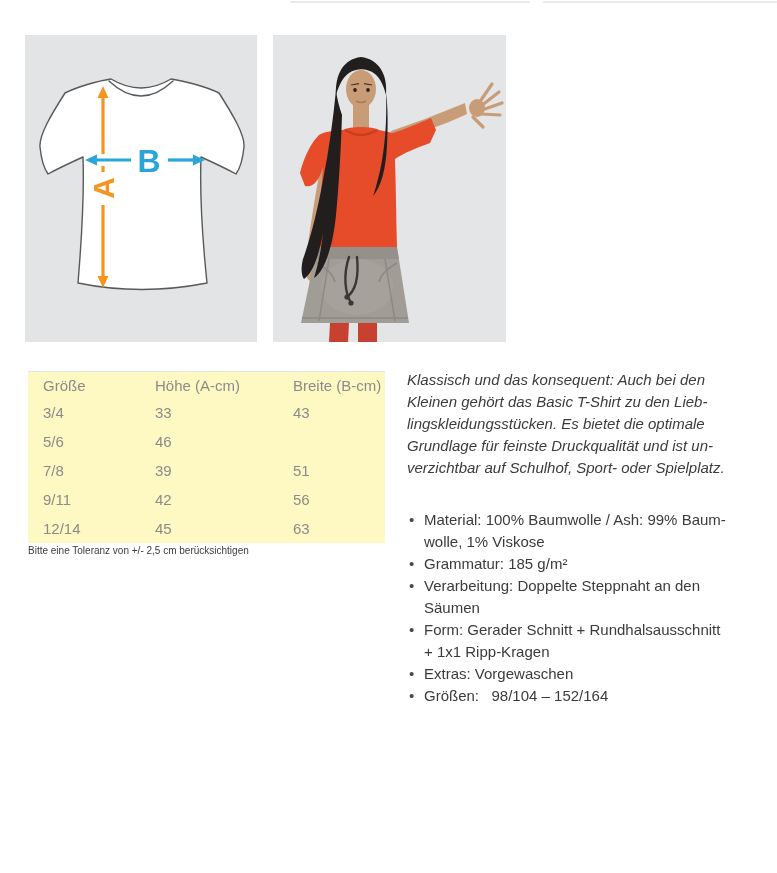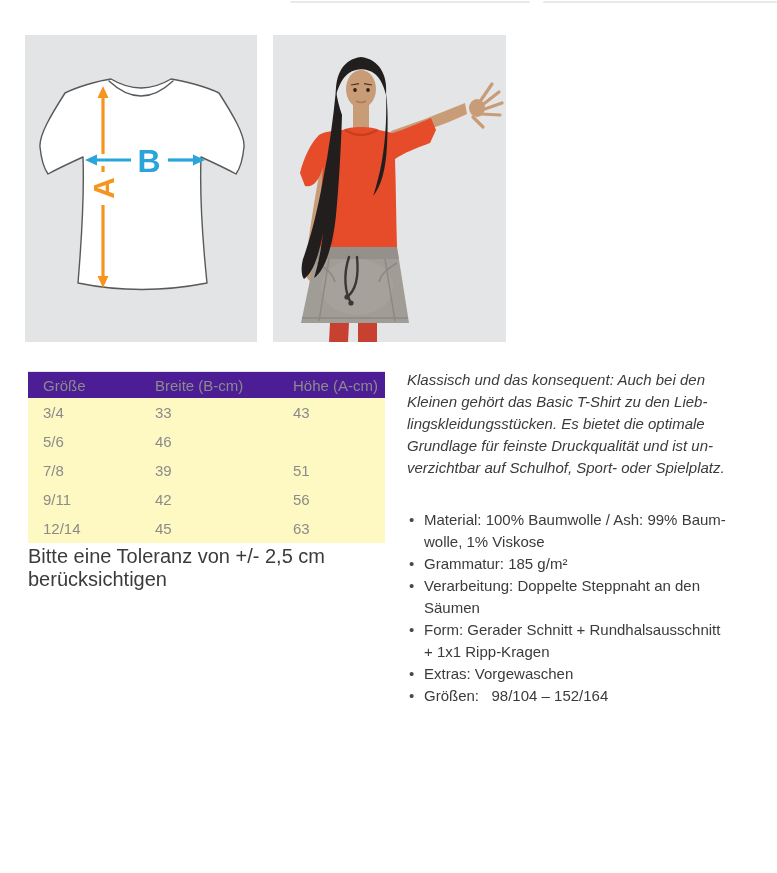--- a/index.html
+++ b/index.html
@@ -12,28 +12,28 @@
   .top-divider.right { left:543px; width:234px; }
 
   .panel { position:absolute; top:35px; height:307px; background:#e3e4e6; }
   .panel.diagram { left:25px;  width:232px; }
   .panel.photo   { left:273px; width:233px; background:#e4e5e7; }
   .panel svg { display:block; width:100%; height:100%; }
 
   .size-table { position:absolute; left:28px; top:371px; width:357px;
                 font-size:15px; color:#8b8b8b; }
   .trow { display:grid; grid-template-columns:112px 138px 1fr; }
-  .trow.thead { height:27px; line-height:27px; background:#4c1d95; border-top:1px solid #e4e4e4; }
+  .trow.thead { height:27px; line-height:27px; background:#fef9c3; border-top:1px solid #e4e4e4; }
   .trow.tdata { height:29px; line-height:29px; }
   .trow.shade { background:#fef9c3; }
   .trow.light { background:#fef9c3; }
   .tcell { padding-left:15px; white-space:nowrap; overflow:hidden; }
 
   .tolerance-note { position:absolute; left:28px; top:545px; width:370px;
-                    font-size:20px; color:#3b3b3b; }
+                    font-size:10px; color:#3b3b3b; }
 
   .description { position:absolute; left:407px; top:369px; width:366px;
                  font-size:15px; line-height:22px; color:#3b3b3b; }
   .desc-intro { white-space:pre-wrap;font-style:italic; }
   .bullet-list { position:absolute; left:407px; top:509px; width:366px;
                  font-size:15px; line-height:22px; color:#3b3b3b; }
   .bullet-item { display:flex; }
   .bullet-marker { flex:none; width:17px; padding-left:2px; color:#4a4a4a; }
   .bullet-text { white-space:pre-wrap; }
 </style>
@@ -164,22 +164,22 @@
         <path d="M78,50 L86,48.6" stroke="#4a3425" stroke-width="1.2" fill="none"></path>
         <path d="M91,48.6 L99,50" stroke="#4a3425" stroke-width="1.2" fill="none"></path>
         <path d="M83,66 Q88,69 93,66" stroke="#b4755a" stroke-width="1.5" fill="none"></path>
       </g>
     </svg>
   </div>
 
   <div class="size-table">
     <div class="trow thead">
       <div class="tcell">Größe</div>
+      <div class="tcell">Höhe (A-cm)</div>
       <div class="tcell">Breite (B-cm)</div>
-      <div class="tcell">Höhe (A-cm)</div>
     </div>
     <div class="trow tdata shade">
       <div class="tcell">3/4</div>
       <div class="tcell">33</div>
       <div class="tcell">43</div>
     </div>
     <div class="trow tdata light">
       <div class="tcell">5/6</div>
       <div class="tcell">46</div>
     </div>

